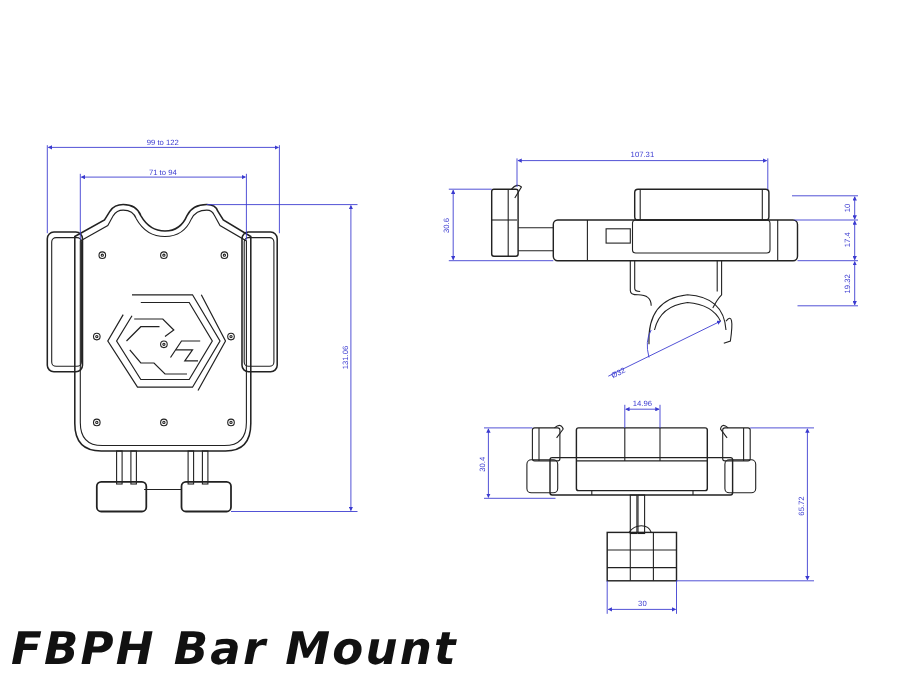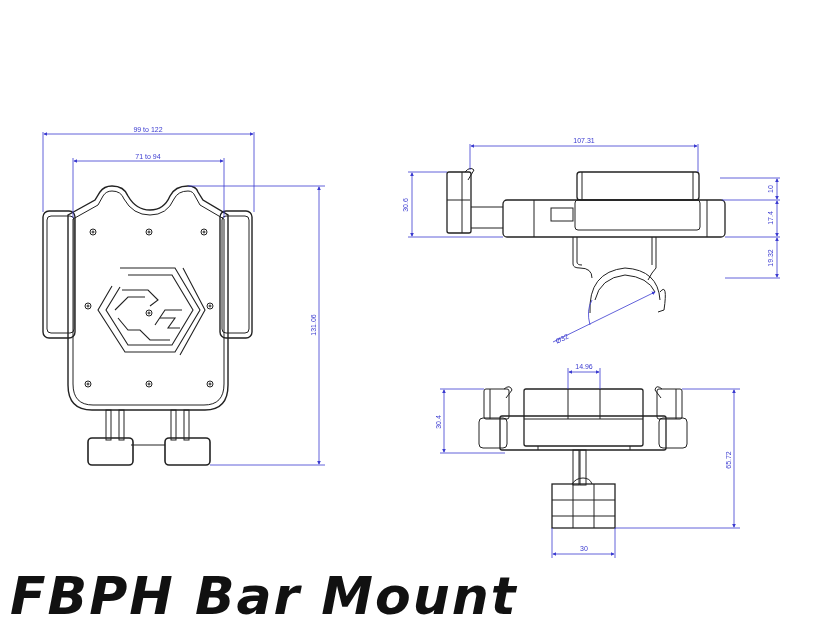--- a/index.html
+++ b/index.html
@@ -2,21 +2,21 @@
 <html><head>
 <meta charset="utf-8">
 <style>
   html, body { margin: 0; padding: 0; background: #ffffff; }
   body { width: 833px; height: 625px; position: relative; overflow: hidden; font-family: "Liberation Sans", sans-serif; }
   #drawing { position: absolute; left: 0; top: 0; width: 833px; height: 625px; }
   .dim-text { font-family: "Liberation Sans", sans-serif; font-size: 7px; fill: #3a3ad0; }
   .title {
     position: absolute; left: 10px; top: 566px;
     font-family: "DejaVu Sans", sans-serif; font-weight: bold; font-style: italic;
-    font-size: 52px; letter-spacing: 2px; color: #111111;
+    font-size: 41px; letter-spacing: 2px; color: #111111;
   }
 </style>
 </head>
 <body>
 
 <svg id="drawing" viewBox="0 0 833 625" xmlns="http://www.w3.org/2000/svg">
   <defs>
     <marker id="arr" viewBox="0 0 6 6" refX="5" refY="3" markerWidth="5" markerHeight="5" orient="auto-start-reverse">
       <path d="M0,0 L6,3 L0,6 z" fill="#3a3ad0"></path>
     </marker>

